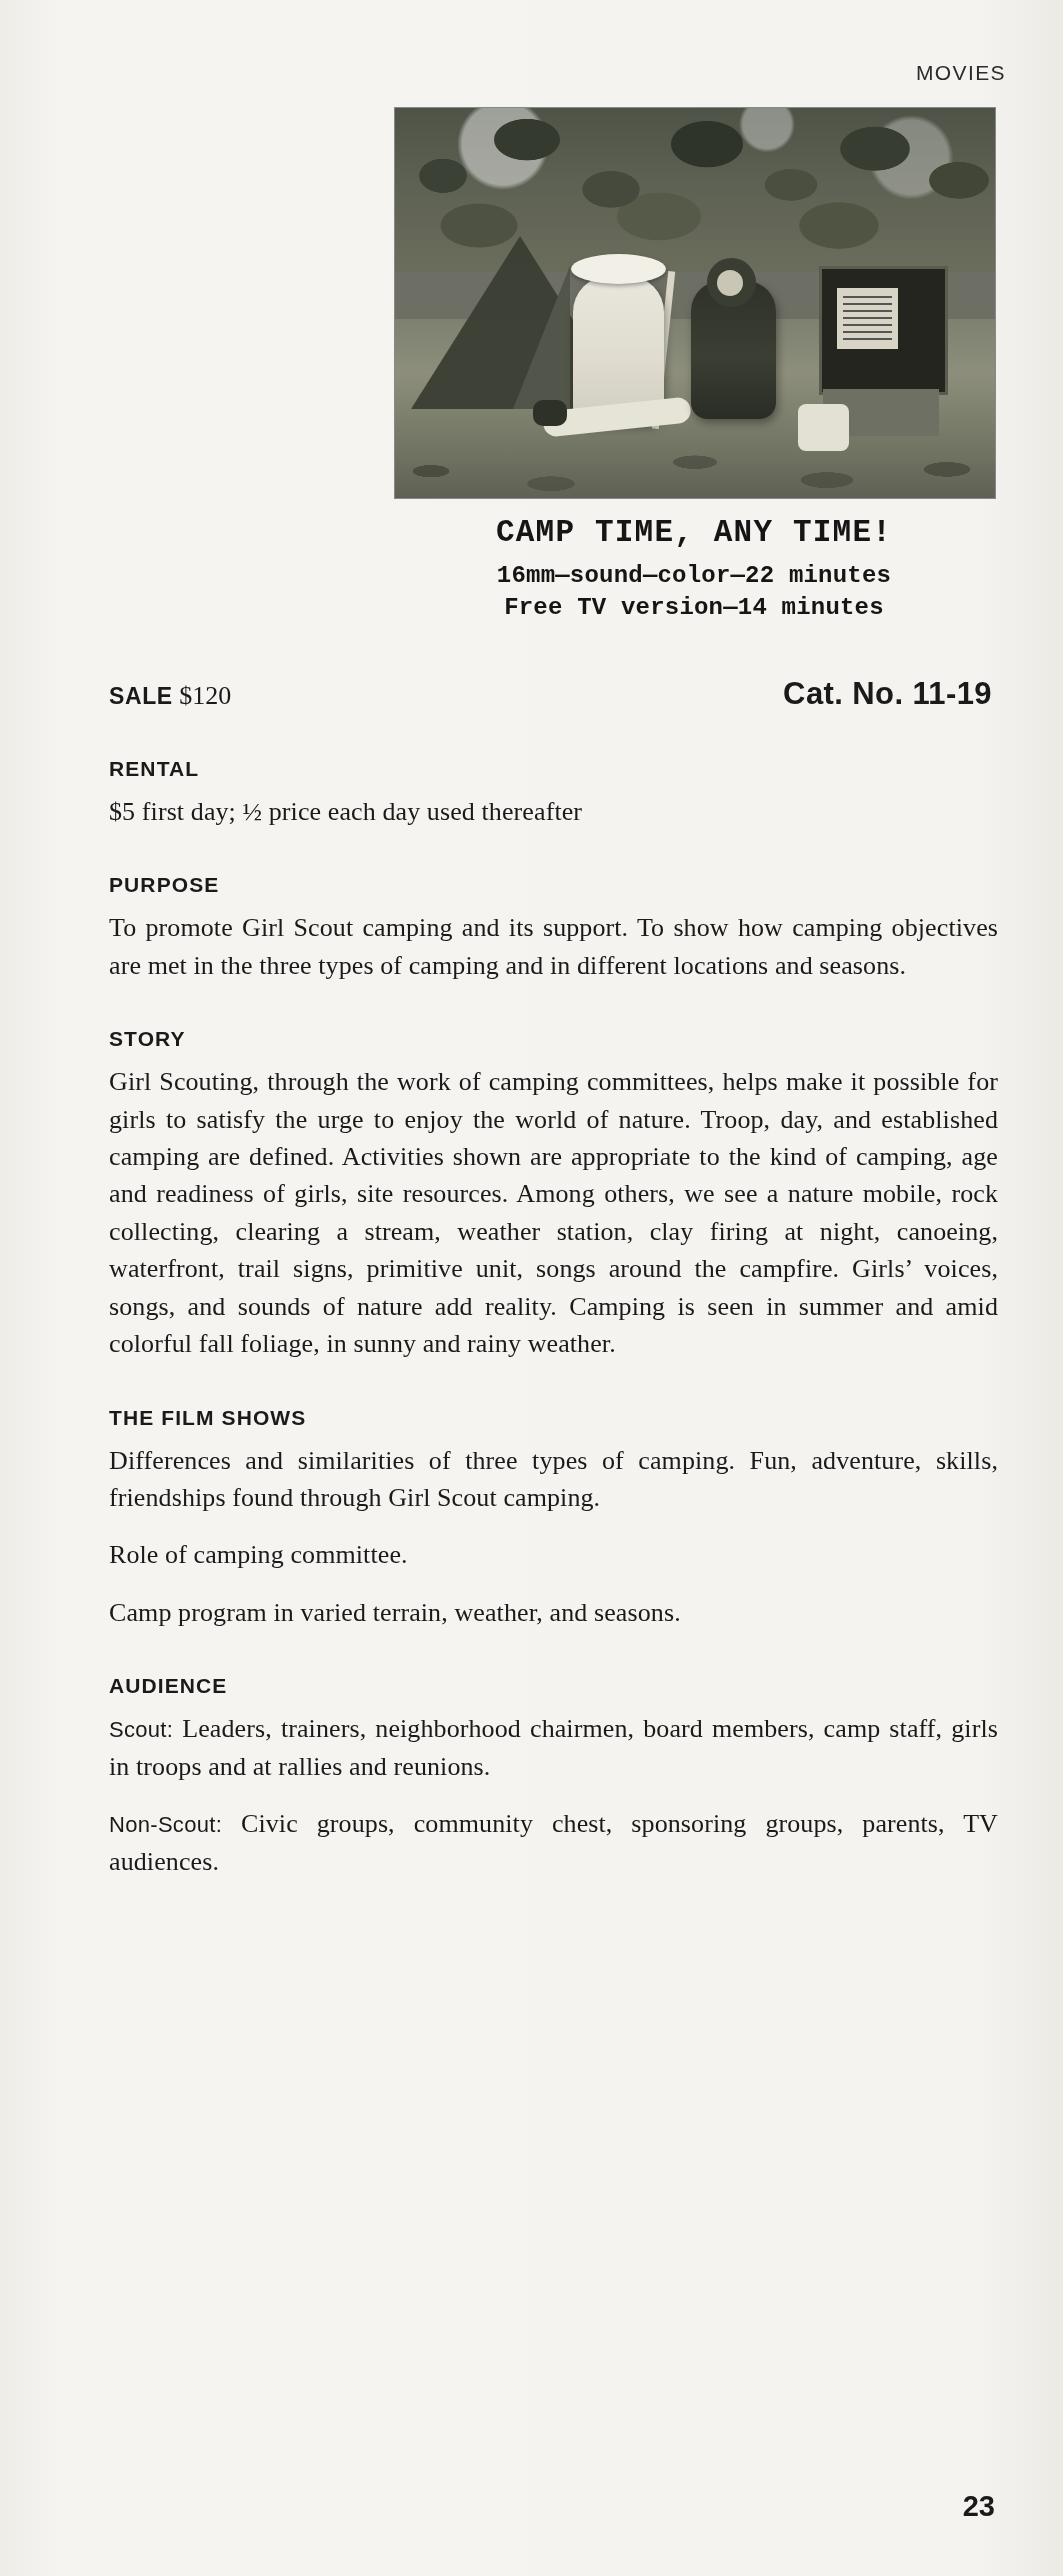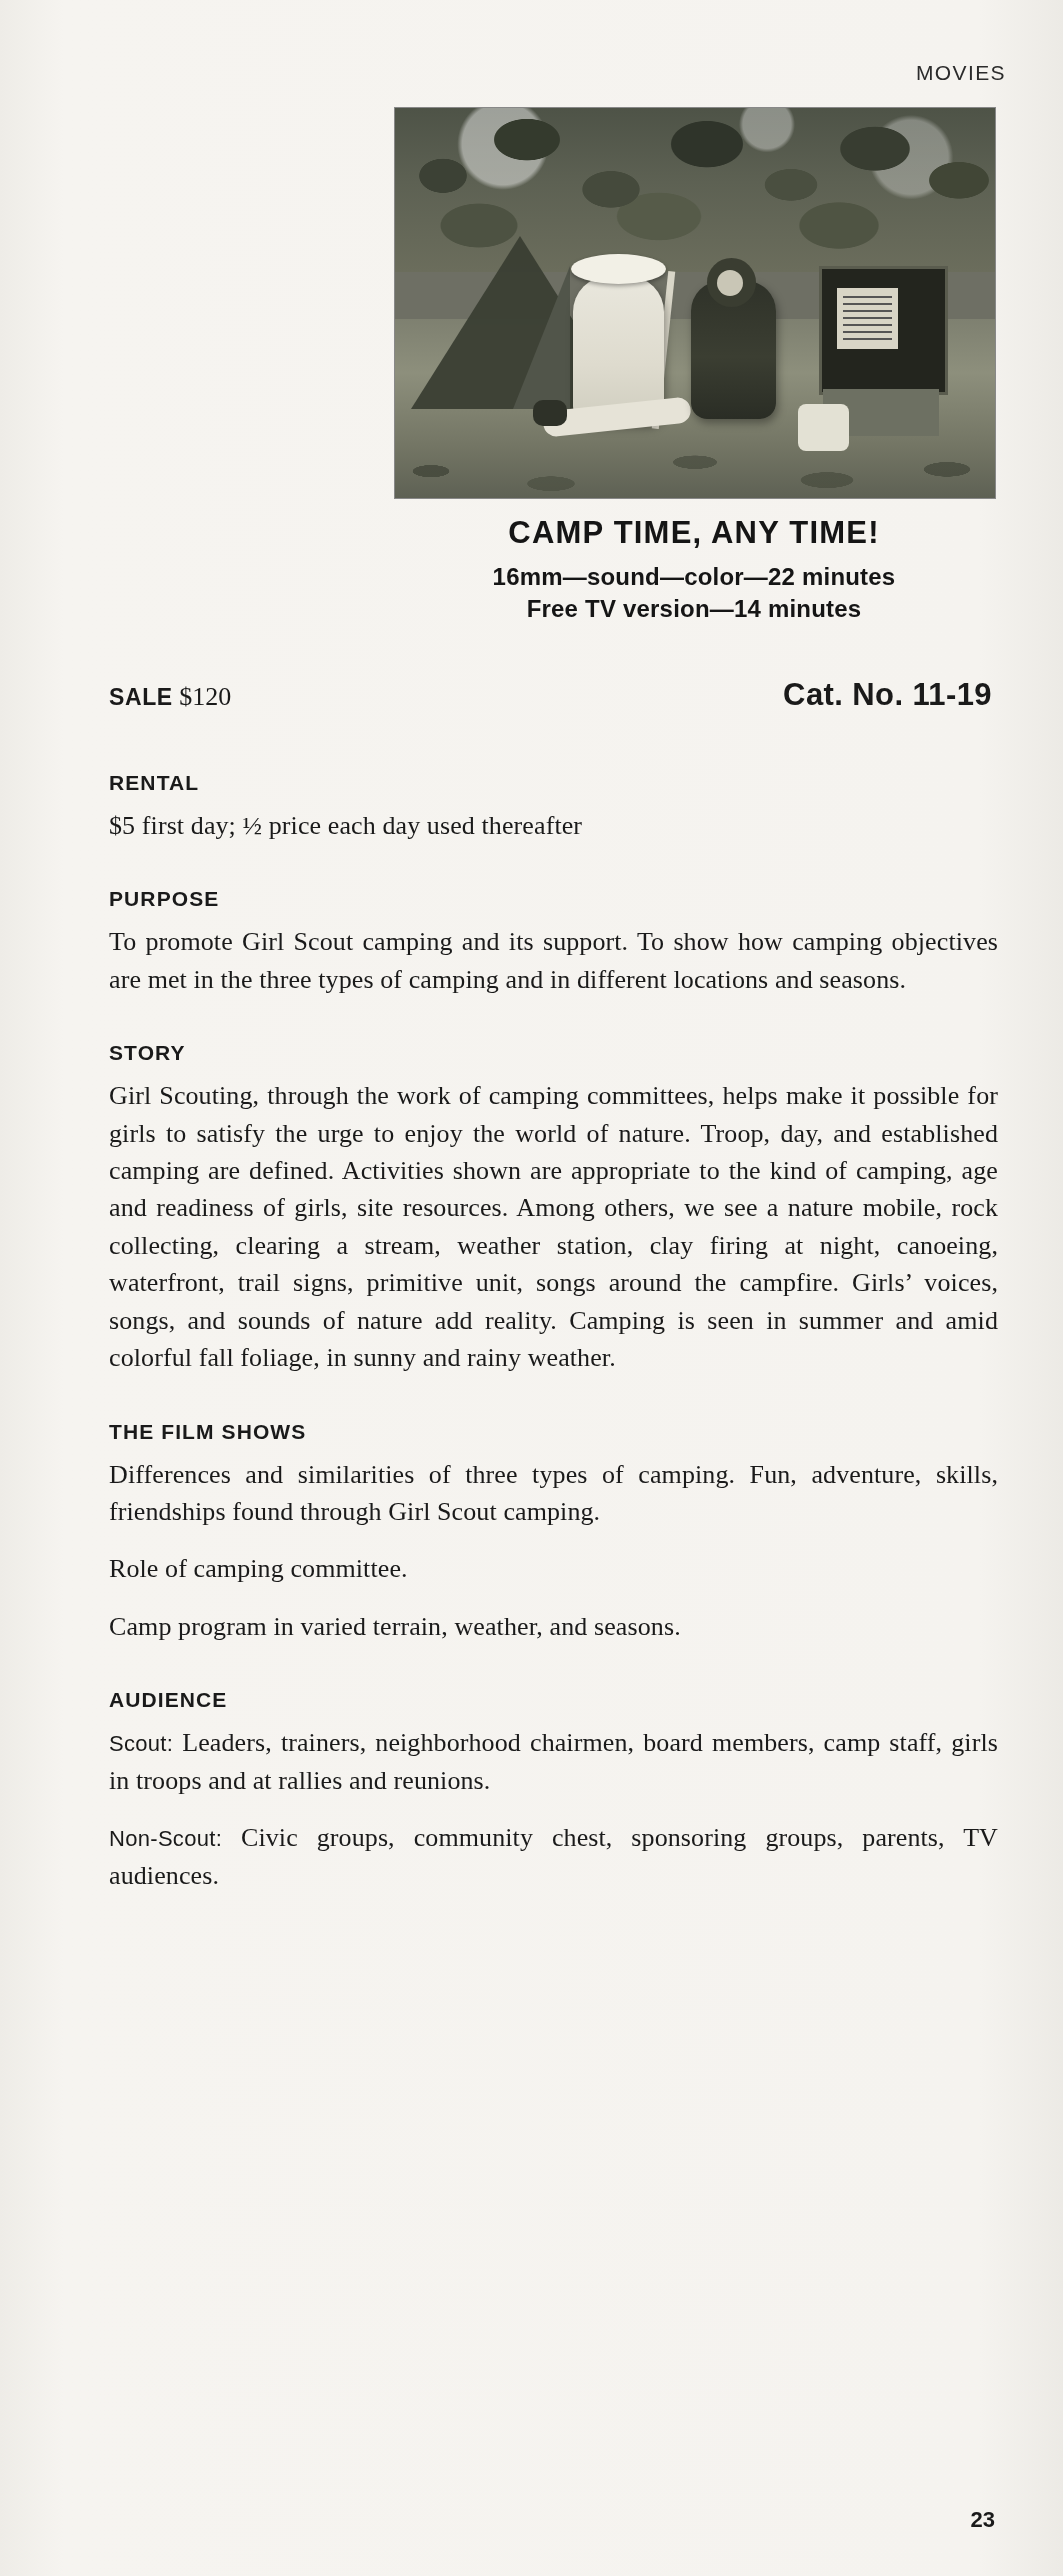--- a/index.html
+++ b/index.html
@@ -188,21 +188,21 @@
     left: 403px; top: 296px;
     width: 51px; height: 47px;
     background: #e3e1d4;
     border-radius: 8px;
   }
   .caption-block {
     width: 600px;
     margin: 16px 0 0 auto;
     margin-right: 12px;
     text-align: center;
-    font-family: Liberation Sans, sans-serif;
+    font-family: Liberation Mono, monospace;
   }
   .film-title {
     font-size: 31px;
     font-weight: bold;
     letter-spacing: 1.2px;
     color: #151515;
     margin: 0 0 10px 0;
   }
   .film-spec {
     font-size: 24px;
@@ -235,44 +235,44 @@
     font-size: 31px;
     letter-spacing: 0.4px;
   }
   h2.section {
     font-family: "Liberation Sans", sans-serif;
     font-size: 21px;
     font-weight: bold;
     letter-spacing: 1.1px;
     margin: 43px 0 12px 0;
   }
-  h2.section.tight { margin-top: 58px; }
+  h2.section.tight { margin-top: 45px; }
   p.body {
     font-size: 26px;
     line-height: 1.44;
     margin: 0 8px 0 0;
     text-align: justify;
     text-justify: inter-word;
     letter-spacing: 0.1px;
   }
   p.body + p.body { margin-top: 20px; }
   p.body.noj { text-align: left; }
   .aud-tag {
     font-family: "Liberation Sans", sans-serif;
     font-weight: normal;
     font-size: 22px;
     letter-spacing: 0.3px;
   }
   .page-num {
     position: absolute;
     right: 69px;
-    bottom: 43px;
-    font-family: "Liberation Sans", sans-serif;
-    font-weight: bold;
-    font-size: 22px;
+    bottom: 53px;
+    font-family: "Liberation Sans", sans-serif;
+    font-weight: bold;
+    font-size: 29px;
   }
 </style>
 </head>
 <body>
 
 <div class="page">
 
   <div class="running-head">MOVIES</div>
 
   <div class="photo-wrap">

